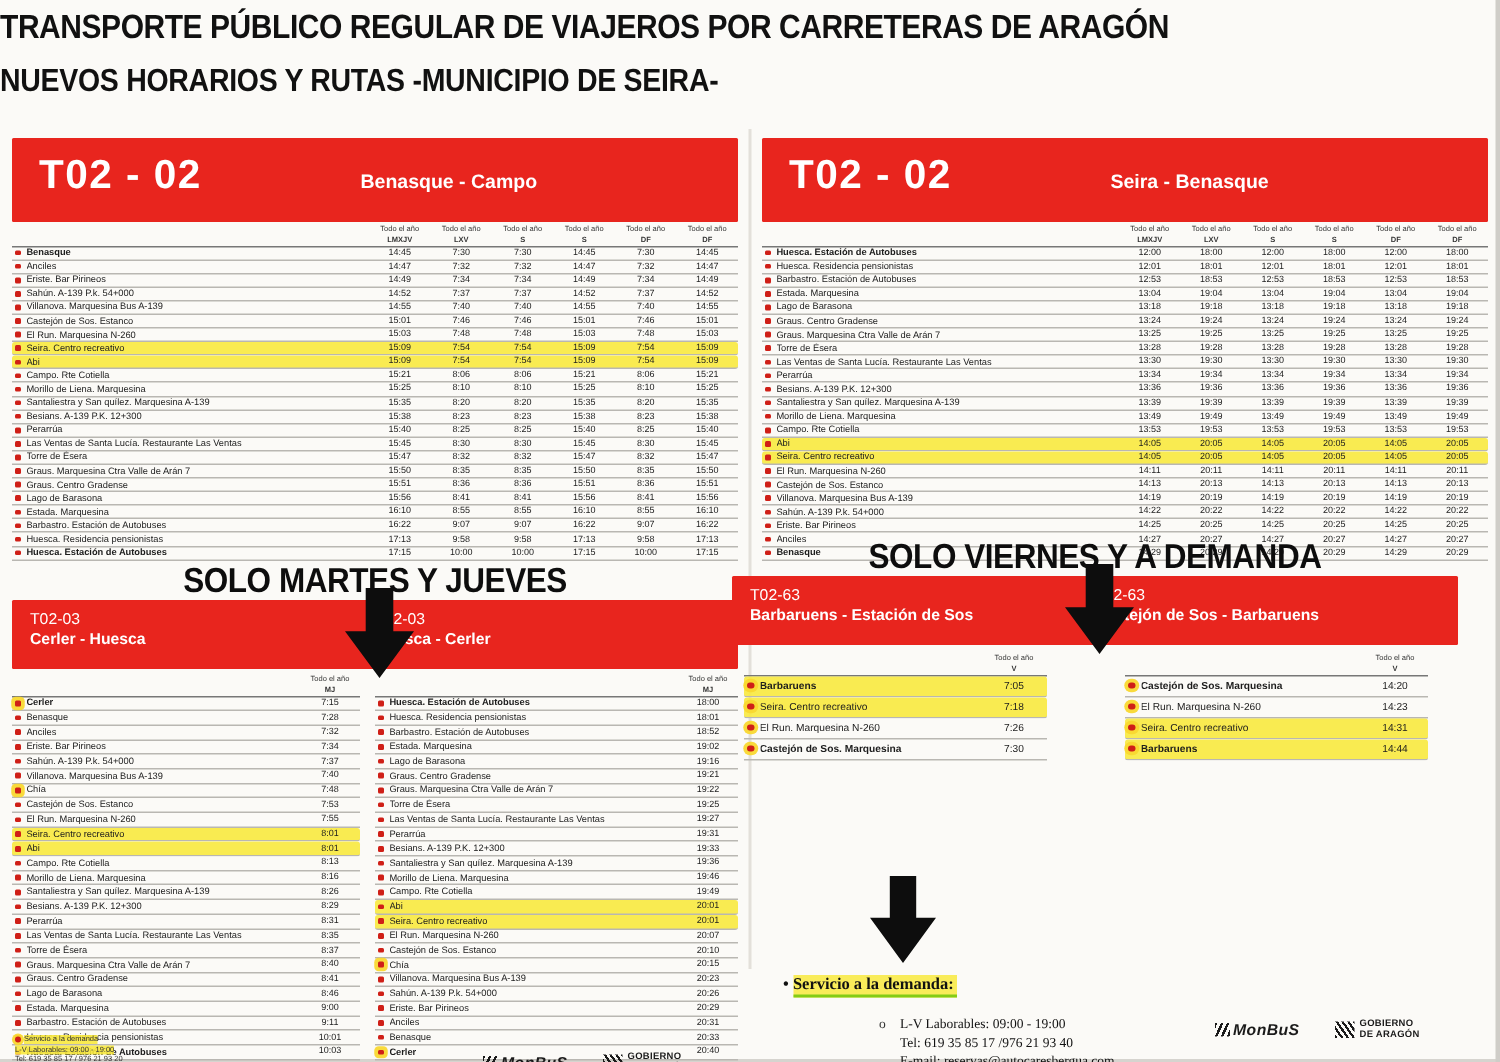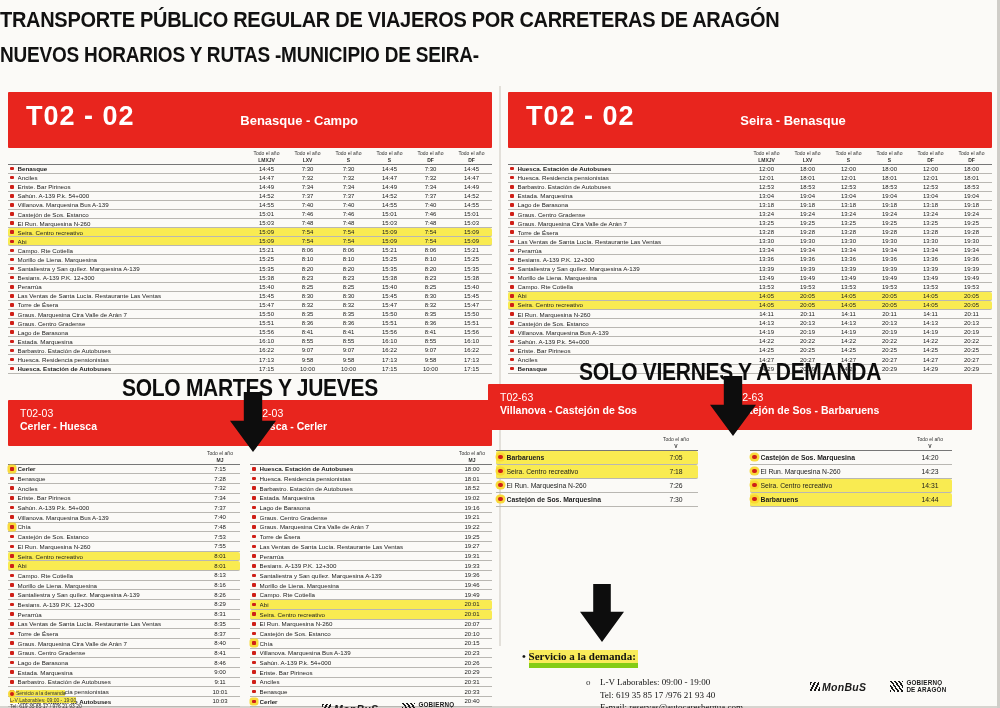--- a/index.html
+++ b/index.html
@@ -79,21 +79,21 @@
 
   
   .footer-small{position:absolute;left:2px;top:312px;font-size:5px;line-height:6.5px;color:#333;}
   .footer-small .fs-line{white-space:nowrap;}
   .footer-small .fhl{background:rgba(248,233,62,0.9);}
   .footer-small .fbullet{display:inline-block;width:4px;height:4px;border-radius:50%;background:#cf1f17;
                          box-shadow:0 0 0 2px rgba(249,216,48,0.95);margin-right:2px;vertical-align:middle;}
 
   .demand-note{position:absolute;left:34px;top:288px;font-family:"Liberation Serif",serif;color:#111;}
   .demand-title{font-size:11px;font-weight:bold;}
-  .demand-title .dt-text{background:rgba(248,233,62,0.85);border-bottom:5px solid #84cc16;padding:0 2px 1px 0;}
+  .demand-title .dt-text{background:rgba(248,233,62,0.85);border-bottom:2px solid #84cc16;padding:0 2px 1px 0;}
   .demand-lines{margin-top:14px;margin-left:64px;font-size:9px;line-height:12.5px;}
   .demand-lines .o{display:inline-block;width:14px;color:#333;}
   .demand-lines .ind{margin-left:14px;}
   .demand-lines .email u{text-decoration:underline;}
 
   
   .logos{position:absolute;display:flex;align-items:center;gap:24px;}
   .logos-a{left:314px;top:324px;}
   .logos-b{left:322px;top:318px;}
   .monbus{display:flex;align-items:center;font-weight:bold;color:#1a1a1a;}
@@ -1256,21 +1256,21 @@
           </span>
         </span>
     </div>
   </section>
 
   <section class="q q4">
     <div class="sec-title">SOLO VIERNES Y A DEMANDA</div>
     <div class="banner small">
       <span class="pair p1">
         <span class="code">T02-63</span>
-        <span class="route">Villanova - Castejón de Sos</span>
+        <span class="route">Barbaruens - Estación de Sos</span>
       </span>
       <span class="pair p2">
         <span class="code">T02-63</span>
         <span class="route">Castejón de Sos - Barbaruens</span>
       </span>
       <span class="arrow outlined banner-arrow"></span>
     </div>
     <div class="subtables">
       <div class="sub1">
         <div class="thead cols1b">

